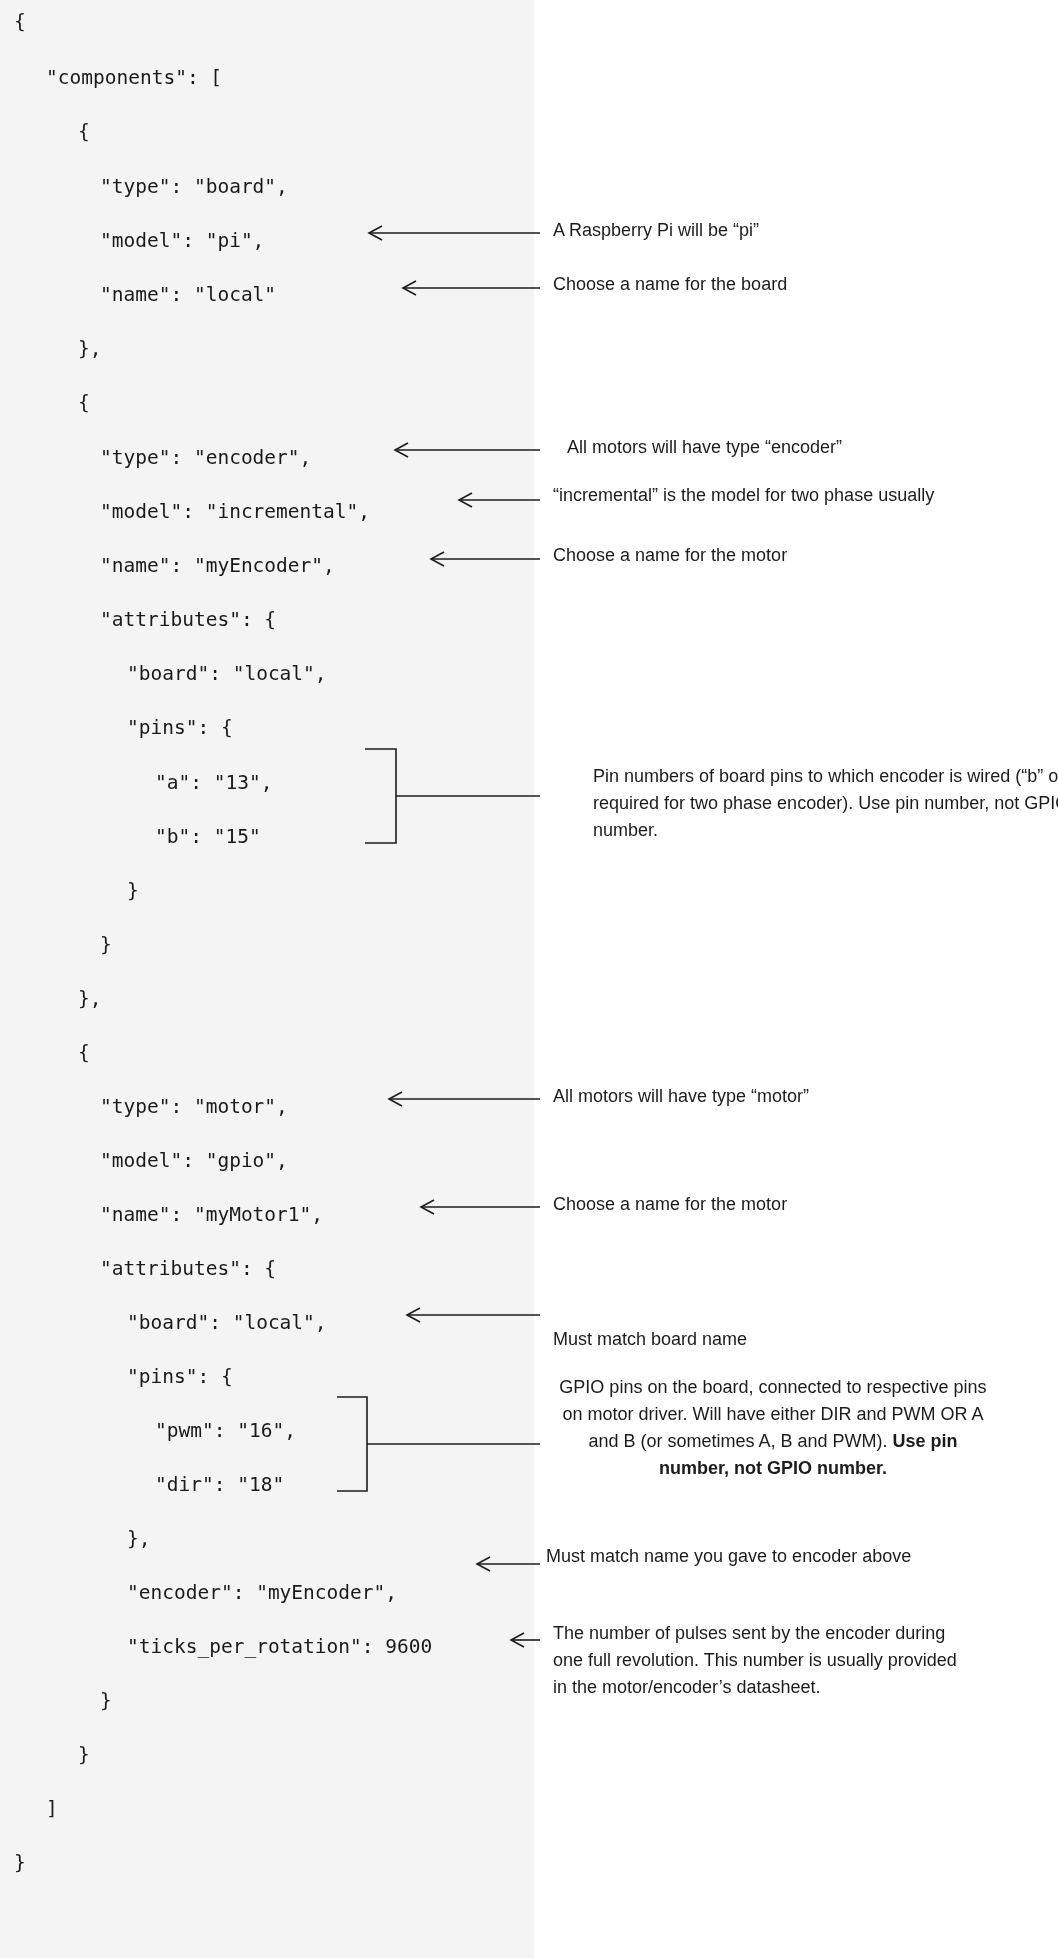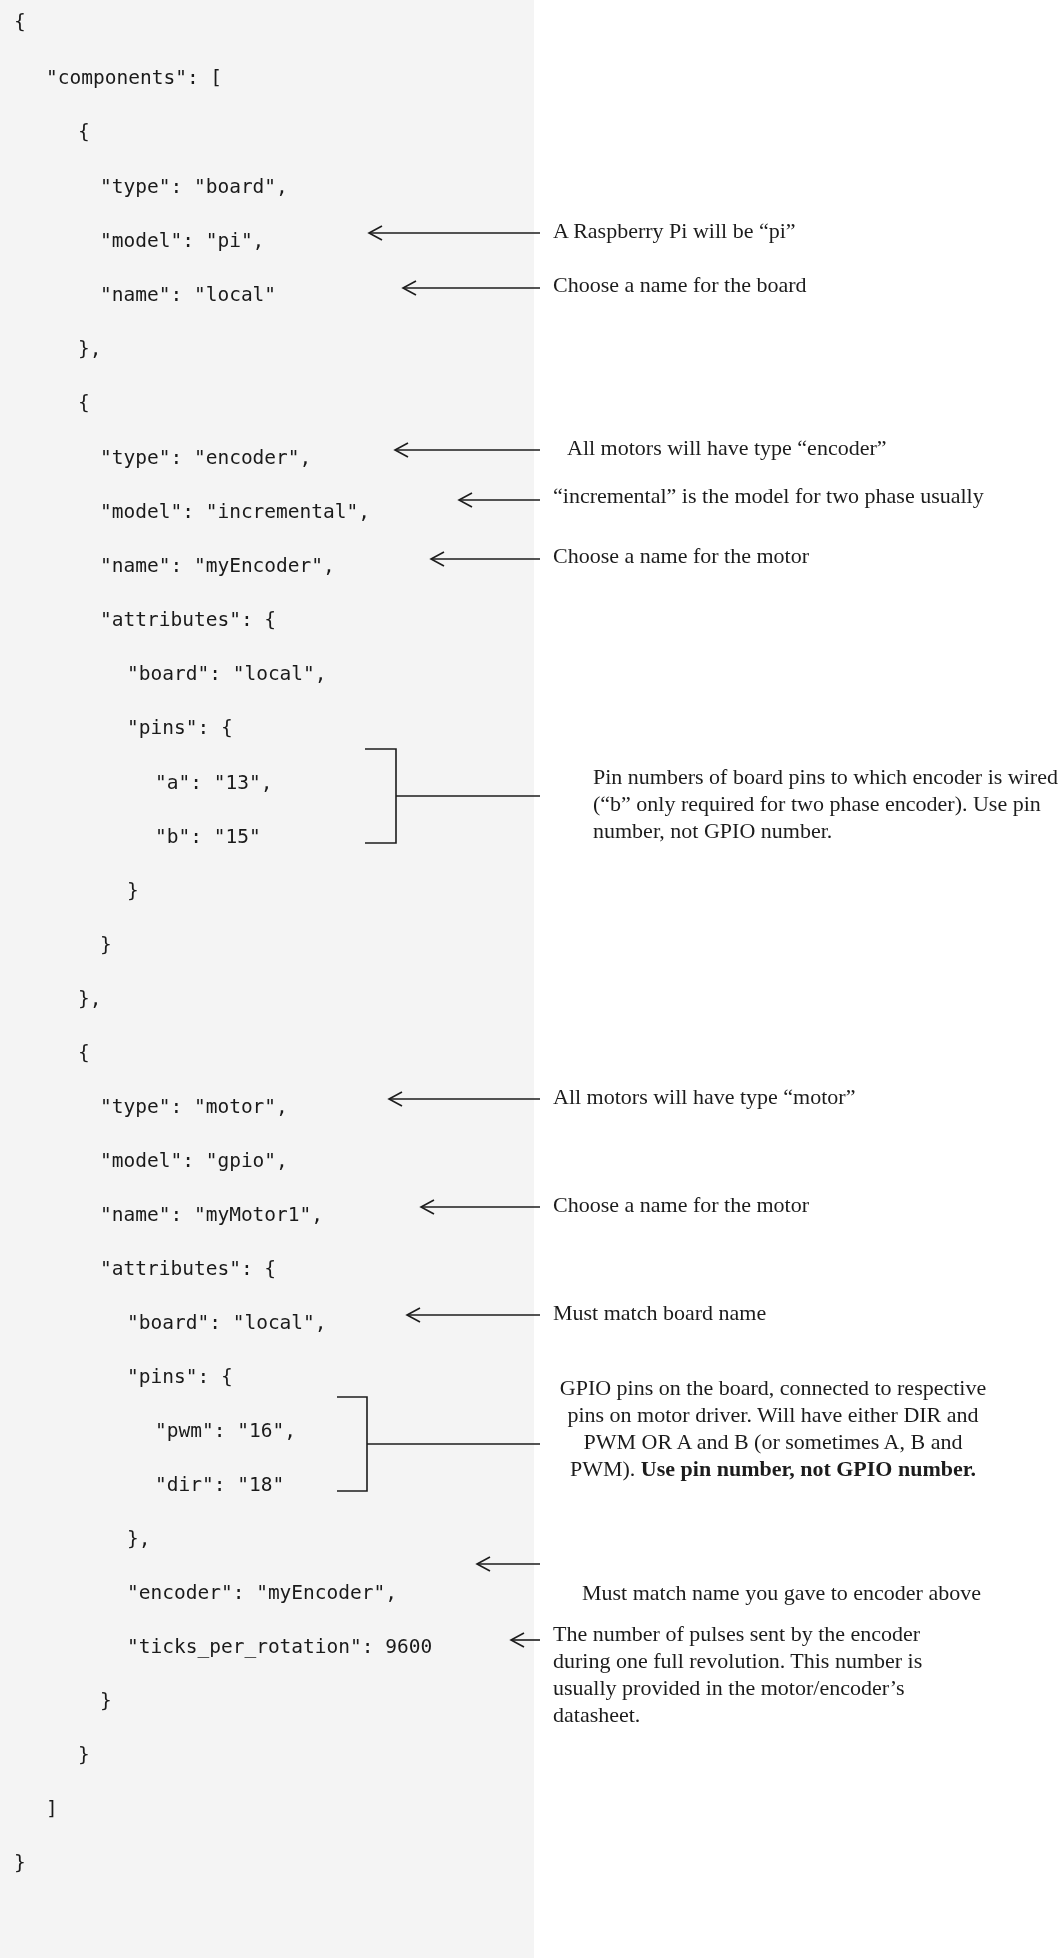--- a/index.html
+++ b/index.html
@@ -39,22 +39,22 @@
   .code-line {
     position: absolute;
     font-family: "DejaVu Sans Mono", monospace;
     font-size: 19.5px;
     color: #1a1a1a;
     white-space: pre;
     letter-spacing: 0px;
   }
   .note {
     position: absolute;
-    font-family: Liberation Serif, serif;
-    font-size: 22px;
+    font-family: Liberation Sans, sans-serif;
+    font-size: 18px;
     line-height: 27px;
     color: #1c1c1c;
   }
   .note b {
     font-weight: bold;
   }
   svg.annot {
     position: absolute;
     left: 0;
     top: 0;
@@ -151,19 +151,19 @@
 
   <div id="notes-layer">
       <div class="note" style="left: 553px; top: 217px; width: 420px;"><span>A Raspberry Pi will be “pi”</span></div>
       <div class="note" style="left: 553px; top: 271px; width: 420px;"><span>Choose a name for the board</span></div>
       <div class="note" style="left: 567px; top: 434px; width: 440px;"><span>All motors will have type “encoder”</span></div>
       <div class="note" style="left: 553px; top: 482px; width: 490px;"><span>“incremental” is the model for two phase usually</span></div>
       <div class="note" style="left: 553px; top: 542px; width: 420px;"><span>Choose a name for the motor</span></div>
       <div class="note" style="left: 553px; top: 763px; width: 492px; margin-left: 40px;"><span>Pin numbers of board pins to which encoder is wired (“b” only required for two phase encoder). Use pin number, not GPIO number.</span></div>
       <div class="note" style="left: 553px; top: 1083px; width: 440px;"><span>All motors will have type “motor”</span></div>
       <div class="note" style="left: 553px; top: 1191px; width: 420px;"><span>Choose a name for the motor</span></div>
-      <div class="note" style="left: 553px; top: 1299px; width: 420px;"><span>Must match board name</span></div>
+      <div class="note" style="left: 553px; top: 1326px; width: 420px;"><span>Must match board name</span></div>
       <div class="note" style="left: 553px; top: 1374px; width: 440px; text-align: center;"><span>GPIO pins on the board, connected to respective pins on motor driver. Will have either DIR and PWM OR A and B (or sometimes A, B and PWM). </span><b>Use pin number, not GPIO number.</b></div>
-      <div class="note" style="left: 582px; top: 1543px; width: 420px; margin-top: 36px;"><span>Must match name you gave to encoder  above</span></div>
+      <div class="note" style="left: 546px; top: 1543px; width: 420px;"><span>Must match name you gave to encoder  above</span></div>
       <div class="note" style="left: 553px; top: 1620px; width: 420px;"><span>The number of pulses sent by the encoder during one full revolution. This number is usually provided in the motor/encoder’s datasheet.</span></div>
     </div>
 
 </div>
 
 </body></html>

